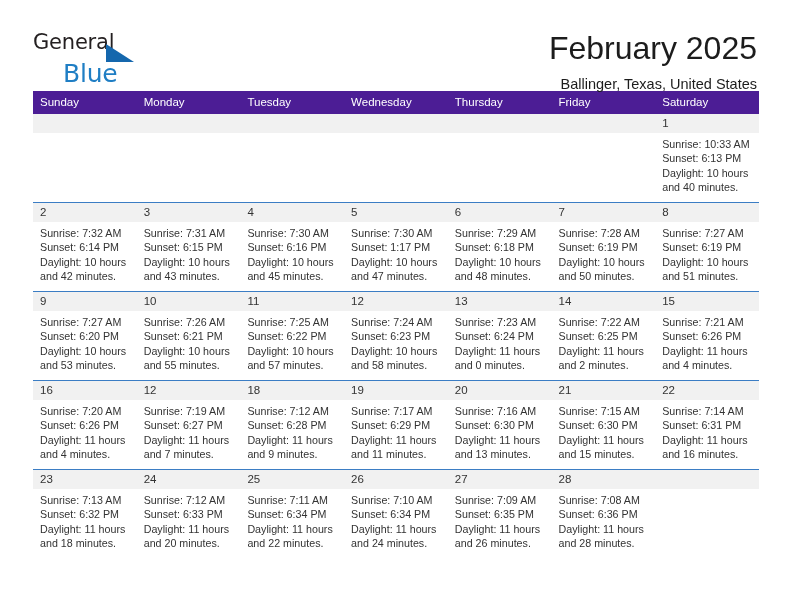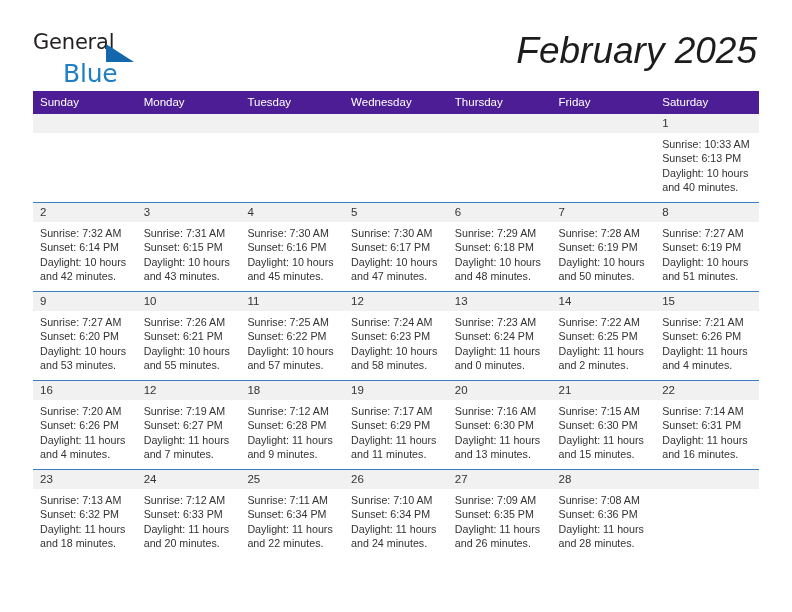--- a/index.html
+++ b/index.html
@@ -63,26 +63,25 @@
     width: 0;
     height: 0;
     border-left: 28px solid #1567ad;
     border-top: 18px solid transparent;
   }
   .title-wrap {
     text-align: right;
     padding-top: 0px;
   }
   .cal-title {
-    font-size: 37px;
+    font-size: 32px;
     font-weight: normal;
     color: #1c1c1c;
     letter-spacing: 0px;
     line-height: 1.15;
-    font-style: italic;
   }
   .cal-subtitle {
     font-size: 14.5px;
     color: #1c1c1c;
     margin-top: 9px;
     line-height: 1.2;
   }
 
   
   .cal {
@@ -141,20 +140,21 @@
 <div class="page">
 
   <div class="top">
     <div class="logo">
       <span class="logo-general">General</span>
       <span class="logo-tri"></span>
       <span class="logo-blue">Blue</span>
     </div>
     <div class="title-wrap">
       <div class="cal-title">February 2025</div>
+      <div class="cal-subtitle">Ballinger, Texas, United States</div>
     </div>
   </div>
 
   <table class="cal">
     <thead>
       <tr>
         <th>Sunday</th>
         <th>Monday</th>
         <th>Tuesday</th>
         <th>Wednesday</th>
@@ -254,21 +254,21 @@
               <div>Sunrise: 7:30 AM</div>
               <div>Sunset: 6:16 PM</div>
               <div>Daylight: 10 hours</div>
               <div>and 45 minutes.</div>
             </div>
           </td>
           <td class="cell">
             <div class="daynum-band">5</div>
             <div class="cell-body">
               <div>Sunrise: 7:30 AM</div>
-              <div>Sunset: 6:17 PM</div>
+              <div>Sunset: 1:17 PM</div>
               <div>Daylight: 10 hours</div>
               <div>and 47 minutes.</div>
             </div>
           </td>
           <td class="cell">
             <div class="daynum-band">6</div>
             <div class="cell-body">
               <div>Sunrise: 7:29 AM</div>
               <div>Sunset: 6:18 PM</div>
               <div>Daylight: 10 hours</div>

